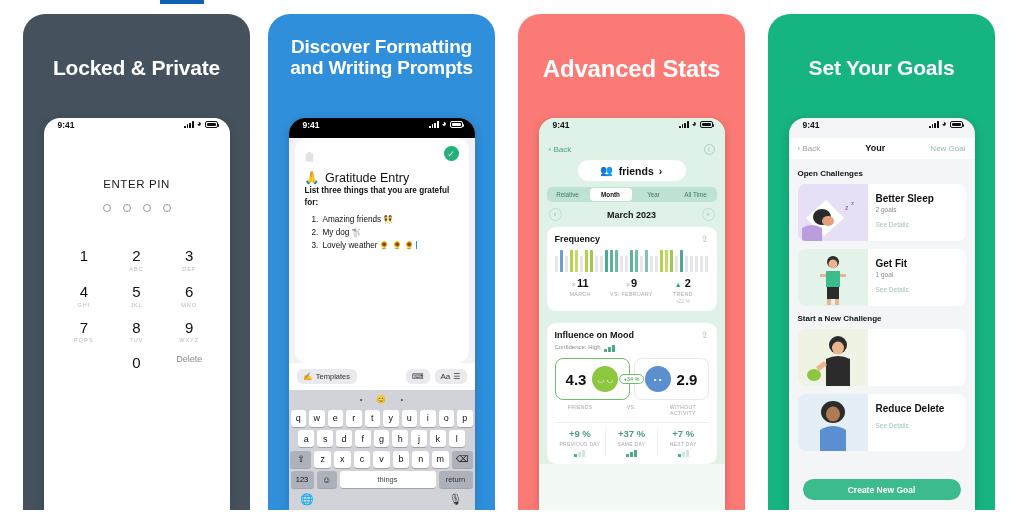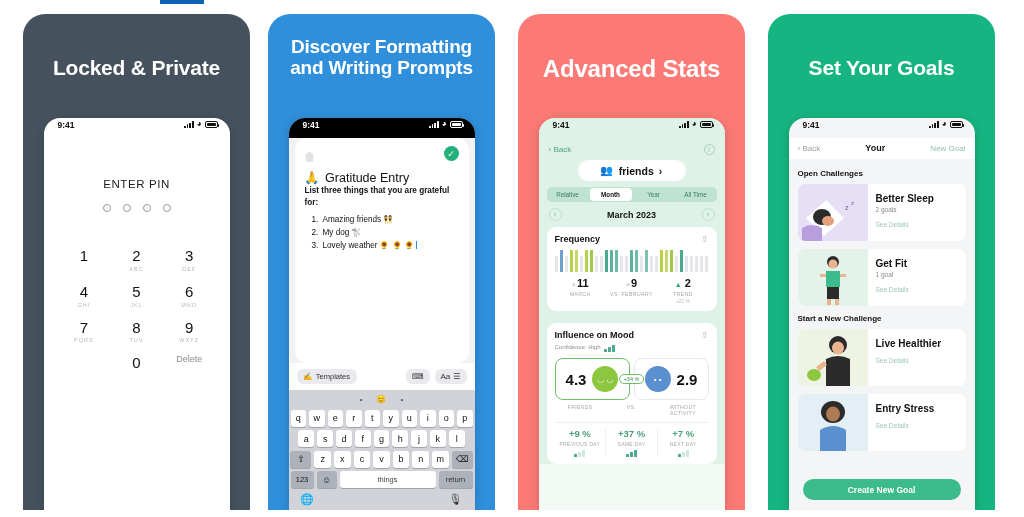--- a/index.html
+++ b/index.html
@@ -612,37 +612,33 @@
           <div class="gl-thumb" style="background:#eef3e4">
             <svg viewBox="0 0 70 57" width="70" height="57">
                 <rect width="70" height="57" fill="#eef3e4"></rect>
                 <ellipse cx="40" cy="16" rx="9" ry="9" fill="#2b2b2b"></ellipse>
                 <ellipse cx="40" cy="19" rx="6" ry="6.5" fill="#e8b58f"></ellipse>
                 <path d="M28 30 q12 -6 24 0 v27 h-24 z" fill="#2b2b2b"></path>
                 <path d="M18 38 l8 -6 3 4 -8 6 z" fill="#e8b58f"></path>
                 <ellipse cx="16" cy="46" rx="7" ry="6" fill="#8dc63f"></ellipse>
               </svg>
           </div>
-          <div class="gl-txt">
-            <div class="gl-title">Live Healthier</div>
-            <div class="gl-link">See Details</div>
-          </div>
         </div>
 
         <div class="gl-card">
           <div class="gl-thumb" style="background:#e4eef5">
             <svg viewBox="0 0 70 57" width="70" height="57">
                 <rect width="70" height="57" fill="#e4eef5"></rect>
                 <ellipse cx="35" cy="18" rx="12" ry="11" fill="#2b2b2b"></ellipse>
                 <ellipse cx="35" cy="20" rx="7" ry="7.5" fill="#b07a52"></ellipse>
                 <path d="M22 36 q13 -8 26 0 v21 h-26 z" fill="#5b8fd0"></path>
               </svg>
           </div>
           <div class="gl-txt">
-            <div class="gl-title">Entry Stress</div>
+            <div class="gl-title">Reduce Delete</div>
             <div class="gl-link">See Details</div>
           </div>
         </div>
       </div>
 
       <div class="gl-cta">Create New Goal</div>
     </div>
   </div>
 
 </div>

